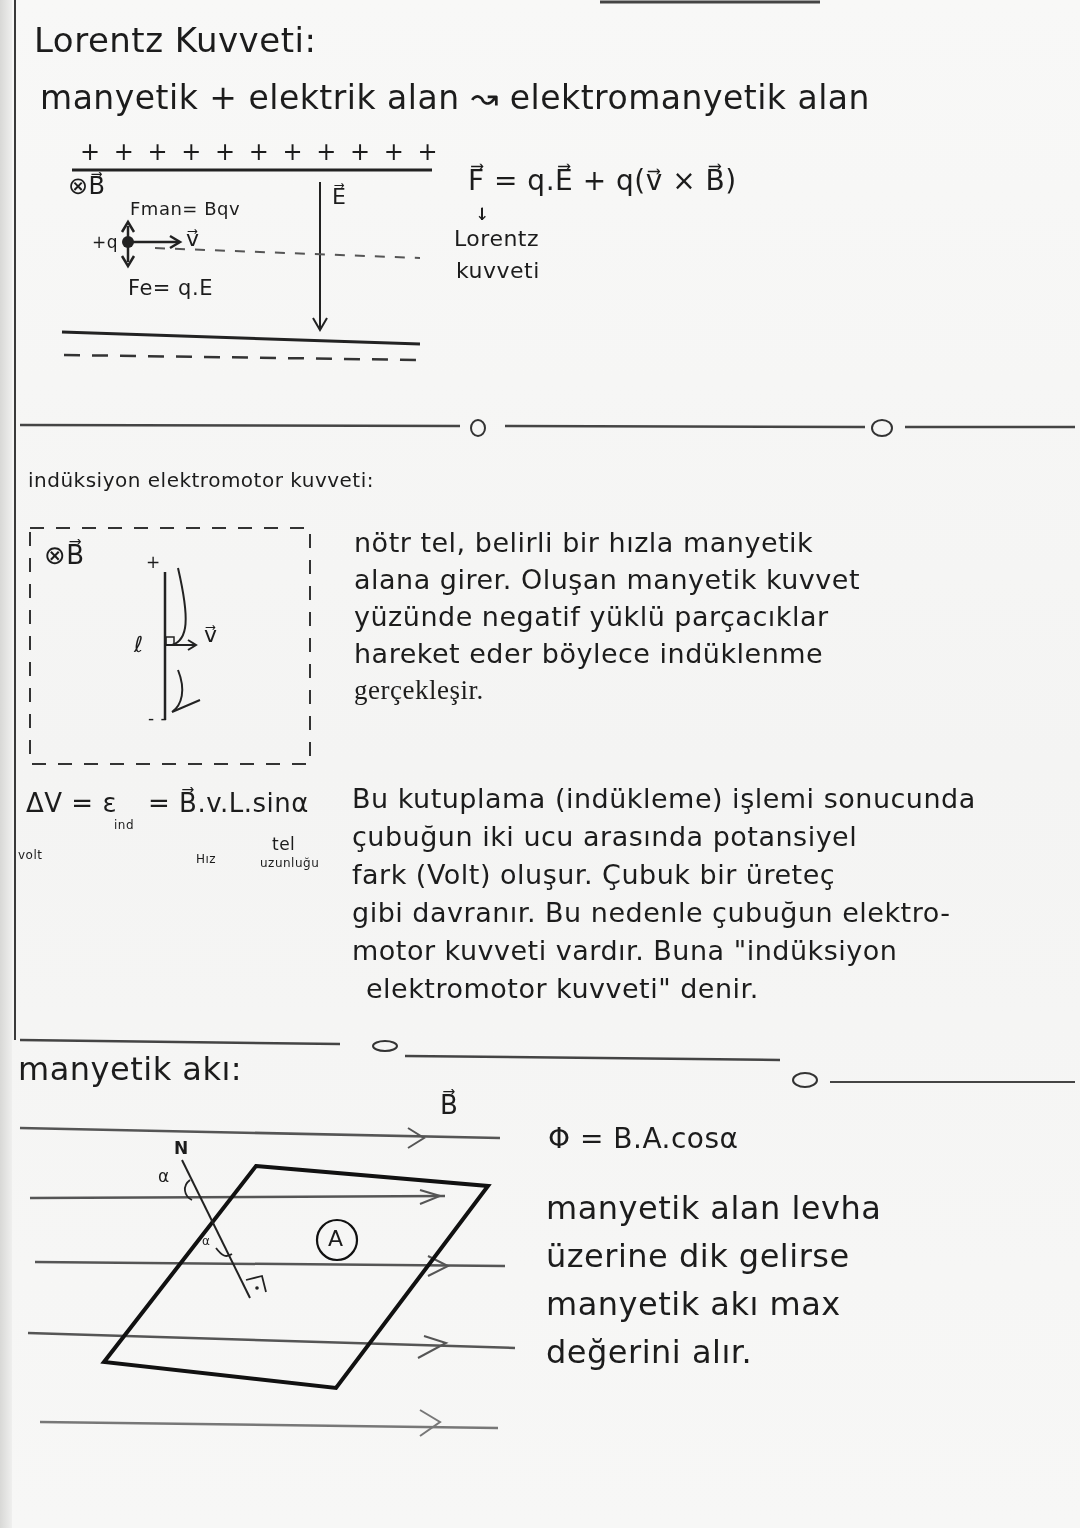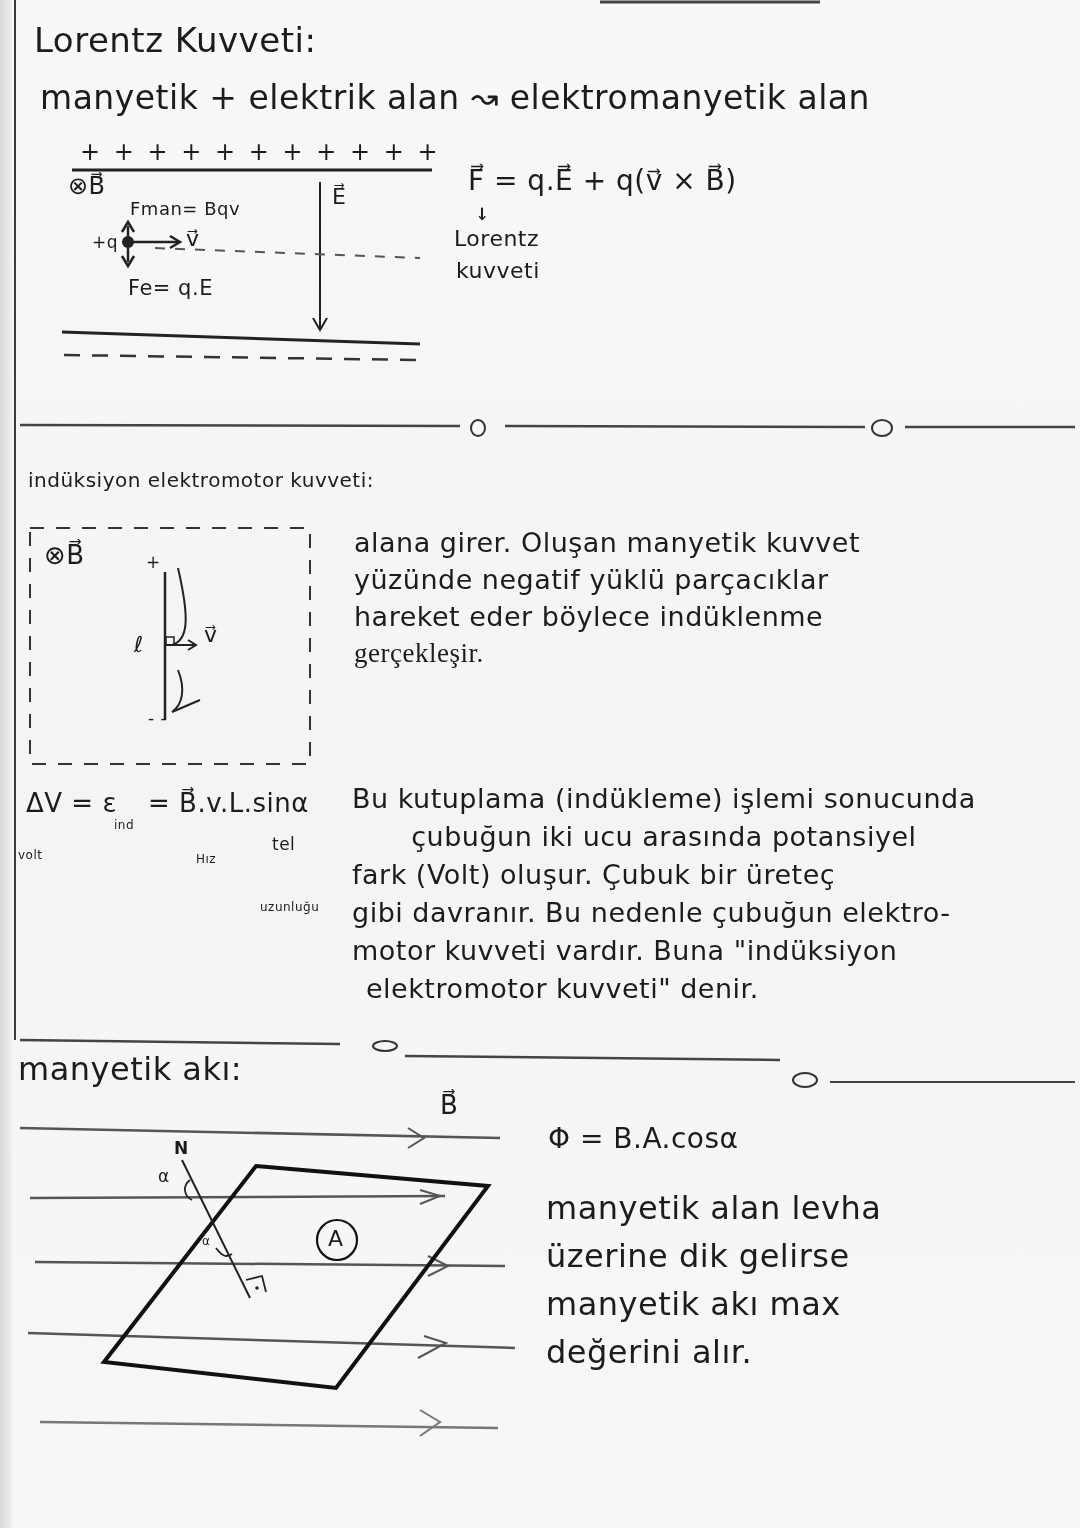--- a/index.html
+++ b/index.html
@@ -114,37 +114,38 @@
 
 <div class="hw title" style="left:28px; top:468px; font-size:20px;">indüksiyon elektromotor kuvveti:</div>
 
 <div class="hw small" style="left:44px; top:540px; font-size:26px;">⊗B⃗</div>
 <div class="hw tiny" style="left:146px; top:552px;">+</div>
 <div class="hw small" style="left:134px; top:632px;">ℓ</div>
 <div class="hw small" style="left:204px; top:622px;">v⃗</div>
 <div class="hw tiny" style="left:148px; top:708px;">- -</div>
 
 <div style="position:absolute; left:354px; top:524px;">
+  <div class="hw body-txt" style="position:relative;">nötr tel, belirli bir hızla manyetik</div>
   <div class="hw body-txt" style="position:relative;">alana girer. Oluşan manyetik kuvvet</div>
   <div class="hw body-txt" style="position:relative;">yüzünde negatif yüklü parçacıklar</div>
   <div class="hw body-txt" style="position:relative;">hareket eder böylece indüklenme</div>
   <div class="hw body-txt" style="position:relative;font-family:Liberation Serif, serif;">gerçekleşir.</div>
 </div>
 
 <div class="hw title" style="left:26px; top:788px; font-size:26px;">ΔV = ε</div>
 <div class="hw sub" style="left:114px; top:818px;">ind</div>
 <div class="hw title" style="left:148px; top:788px; font-size:26px;">= B⃗.v.L.sinα</div>
 <div class="hw sub" style="left:18px; top:848px;">volt</div>
 <div class="hw sub" style="left:196px; top:852px;">Hız</div>
 <div class="hw tiny" style="left:272px; top:834px;">tel</div>
-<div class="hw sub" style="left:260px; top:856px;margin-top:44px;">uzunluğu</div>
+<div class="hw sub" style="left:260px; top:856px;">uzunluğu</div>
 
 <div style="position:absolute; left:352px; top:780px;">
   <div class="hw body-txt" style="position:relative; line-height:38px;">Bu kutuplama (indükleme) işlemi sonucunda</div>
-  <div class="hw body-txt" style="position:relative; line-height:38px;text-align:center;">çubuğun iki ucu arasında potansiyel</div>
+  <div class="hw body-txt" style="position:relative; line-height:38px;">çubuğun iki ucu arasında potansiyel</div>
   <div class="hw body-txt" style="position:relative; line-height:38px;">fark (Volt) oluşur. Çubuk bir üreteç</div>
   <div class="hw body-txt" style="position:relative; line-height:38px;">gibi davranır. Bu nedenle çubuğun elektro-</div>
   <div class="hw body-txt" style="position:relative; line-height:38px;">motor kuvveti vardır. Buna "indüksiyon</div>
   <div class="hw body-txt" style="position:relative; line-height:38px; margin-left:14px;">elektromotor kuvveti" denir.</div>
 </div>
 
 <div class="hw title" style="left:18px; top:1050px; font-size:32px;">manyetik akı:</div>
 <div class="hw small" style="left:440px; top:1090px; font-size:26px;">B⃗</div>
 <div class="hw tiny" style="left:174px; top:1138px; font-weight:bold;">N</div>
 <div class="hw tiny" style="left:158px; top:1166px;">α</div>

